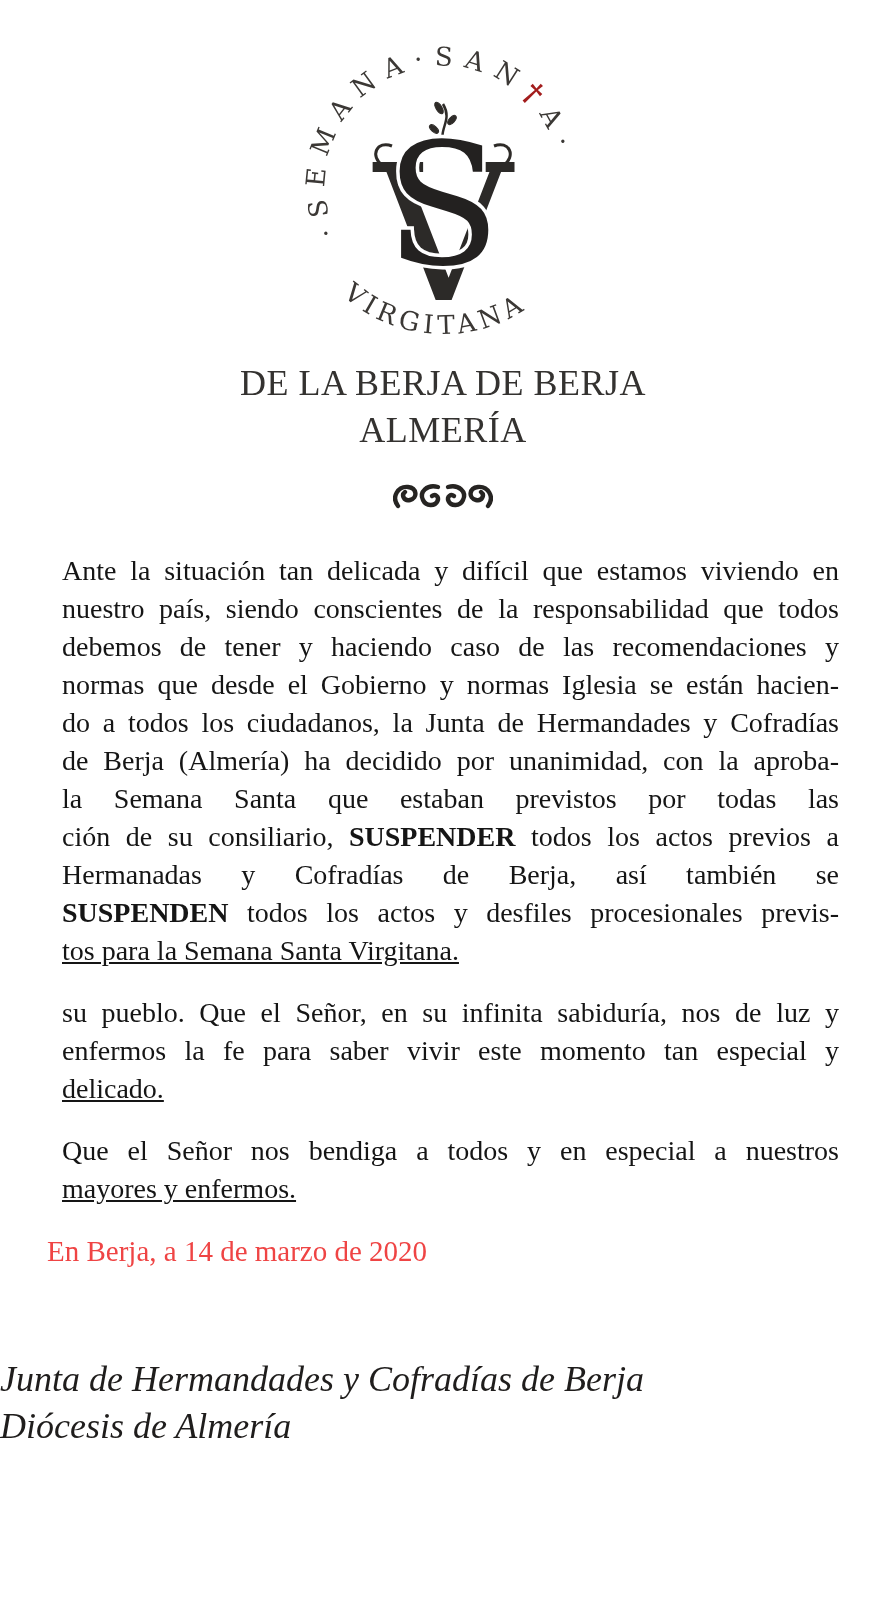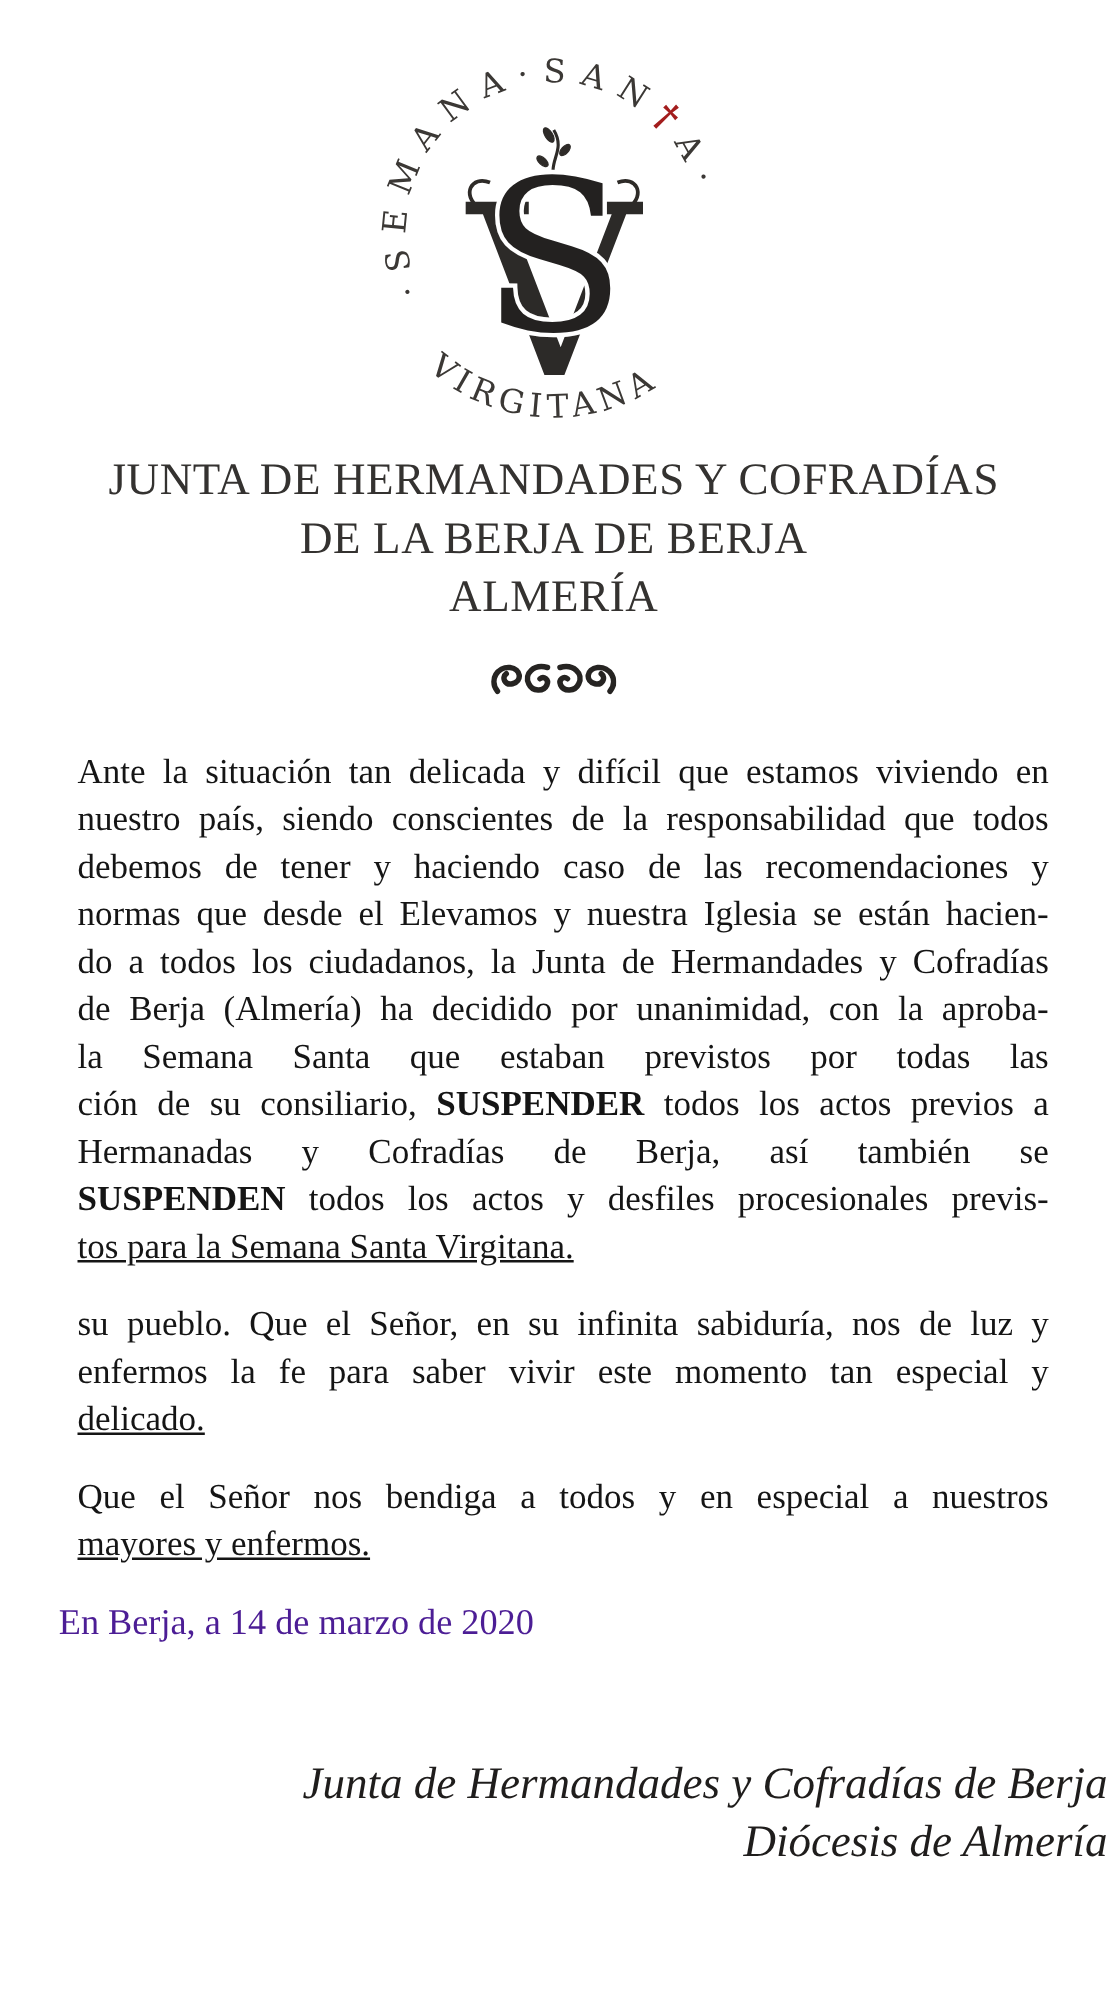--- a/index.html
+++ b/index.html
@@ -80,26 +80,26 @@
     text-align: justify;
     text-align-last: justify;
   }
   .jline.last { text-align-last: auto; text-decoration: underline; }
   .jline b { font-weight: bold; }
   .date-line {
     width: 792px;
     margin: 14px auto 18px auto;
     font-size: 29px;
     line-height: 38px;
-    color: #4c1d95;
+    color: #ef4444;
   }
   
   .signature {
     margin-top: 86px;
-    text-align: right;
+    text-align: left;
     font-style: italic;
     font-size: 36px;
     line-height: 47px;
     color: #1f1d1c;
   }
 </style>
 </head>
 <body>
 
 <div class="page">
@@ -129,41 +129,40 @@
       <text class="ring-text">
         <textPath href="#arcTop" xlink:href="#arcTop"><tspan>·SEMANA·SAN</tspan><tspan class="ring-cross" fill="#a31d1d">†</tspan><tspan>A·</tspan></textPath>
       </text>
       <text class="ring-text ring-bottom">
         <textPath href="#arcBottom" xlink:href="#arcBottom"><tspan>VIRGITANA</tspan></textPath>
       </text>
     </svg>
   </div>
 
   <div class="title">
-      <div class="title-line">JUNTA DE HERMANDADES Y COFRADÍAS</div>
       <div class="title-line">DE LA BERJA DE BERJA</div>
       <div class="title-line">ALMERÍA</div>
     </div>
 
   <div class="ornament">
     <svg width="100" height="30" viewBox="0 0 100 30">
       <g id="fleuronHalf" stroke="#262422" stroke-width="4.4" fill="none" stroke-linecap="round">
         <path d="M5,26 C-2,17 5,6 15,7 C24,8 25,18 17,20 C11,21.5 8,15 12,12"></path>
         <path d="M45,7 C34,4 26,12 30,20 C33,26.5 42,26.5 44.5,21 C46.5,16.5 42,13.5 39,16"></path>
       </g>
       <use href="#fleuronHalf" xlink:href="#fleuronHalf" transform="translate(100,0) scale(-1,1)"></use>
     </svg>
   </div>
 
   <div class="body-text">
       <div class="paragraph">
         <div class="jline">Ante la situación tan delicada y difícil que estamos viviendo en</div>
         <div class="jline">nuestro país, siendo conscientes de la responsabilidad que todos</div>
         <div class="jline">debemos de tener y haciendo caso de las recomendaciones y</div>
-        <div class="jline">normas que desde el Elevamos y nuestra Iglesia se están hacien-</div>
+        <div class="jline">normas que desde el Gobierno y normas Iglesia se están hacien-</div>
         <div class="jline">do a todos los ciudadanos, la Junta de Hermandades y Cofradías</div>
         <div class="jline">de Berja (Almería) ha decidido por unanimidad, con la aproba-</div>
         <div class="jline">la Semana Santa que estaban previstos por todas las</div>
         <div class="jline">ción de su consiliario, <b>SUSPENDER</b> todos los actos previos a</div>
         <div class="jline">Hermanadas y Cofradías de Berja, así también se</div>
         <div class="jline"><b>SUSPENDEN</b> todos los actos y desfiles procesionales previs-</div>
         <div class="jline last">tos para la Semana Santa Virgitana.</div>
       </div>
       <div class="paragraph">
         <div class="jline">su pueblo. Que el Señor, en su infinita sabiduría, nos de luz y</div>

